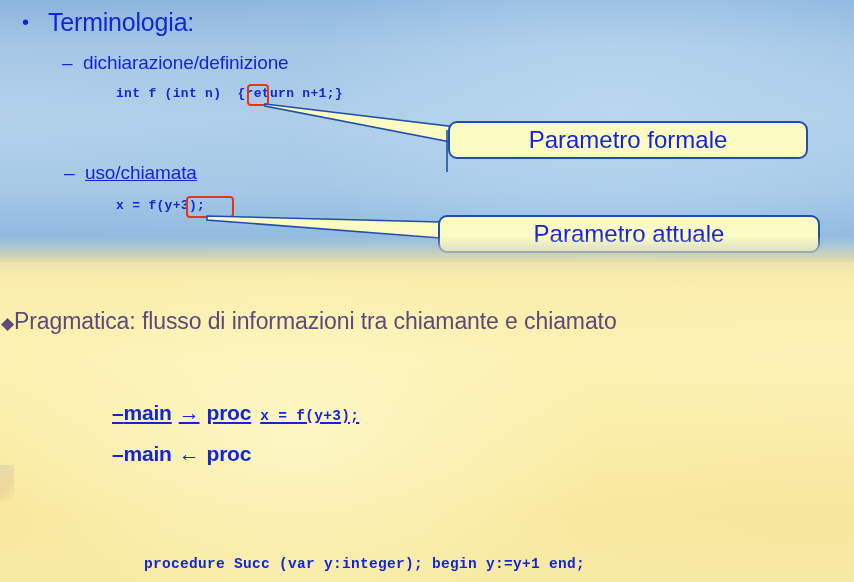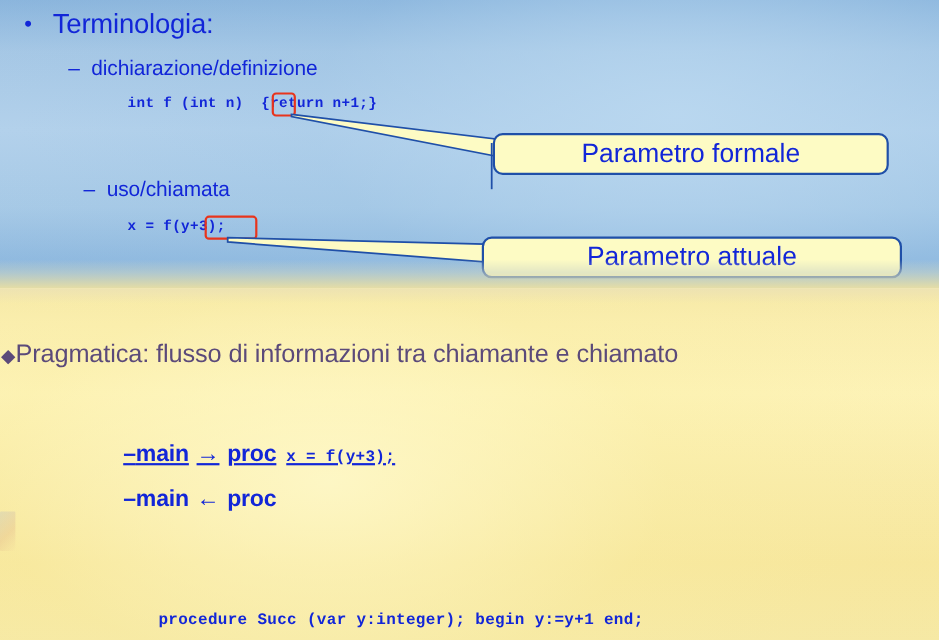--- a/index.html
+++ b/index.html
@@ -153,21 +153,21 @@
       <span class="bullet-dot">•</span><span>Terminologia:</span>
     </div>
 
     <div class="lvl2" style="left:62px; top:52px;">
       <span class="bullet-dash">–</span><span>dichiarazione/definizione</span>
     </div>
 
     <div class="code" style="left:116px; top:86px;">int f (int n)  {return n+1;}</div>
     <div class="redbox" style="left:247px; top:84px; width:22px; height:22px;"></div>
 
-    <div class="lvl2" style="left:76px; top:162px;">
+    <div class="lvl2" style="left:64px; top:162px;text-decoration:underline;">
       <span class="bullet-dash">–</span><span>uso/chiamata</span>
     </div>
 
     <div class="code" style="left:116px; top:198px;">x = f(y+3);</div>
     <div class="redbox" style="left:186px; top:196px; width:48px; height:22px;"></div>
 
     <svg class="leader" style="left:0; top:0; width:854px; height:262px;">
       <polygon points="265,104 456,127 456,143 265,106" fill="#fdfbc4" stroke="#1f4fa8" stroke-width="1.6"></polygon>
       <line x1="447" y1="130" x2="447" y2="172" stroke="#1f4fa8" stroke-width="1.6"></line>
     </svg>

